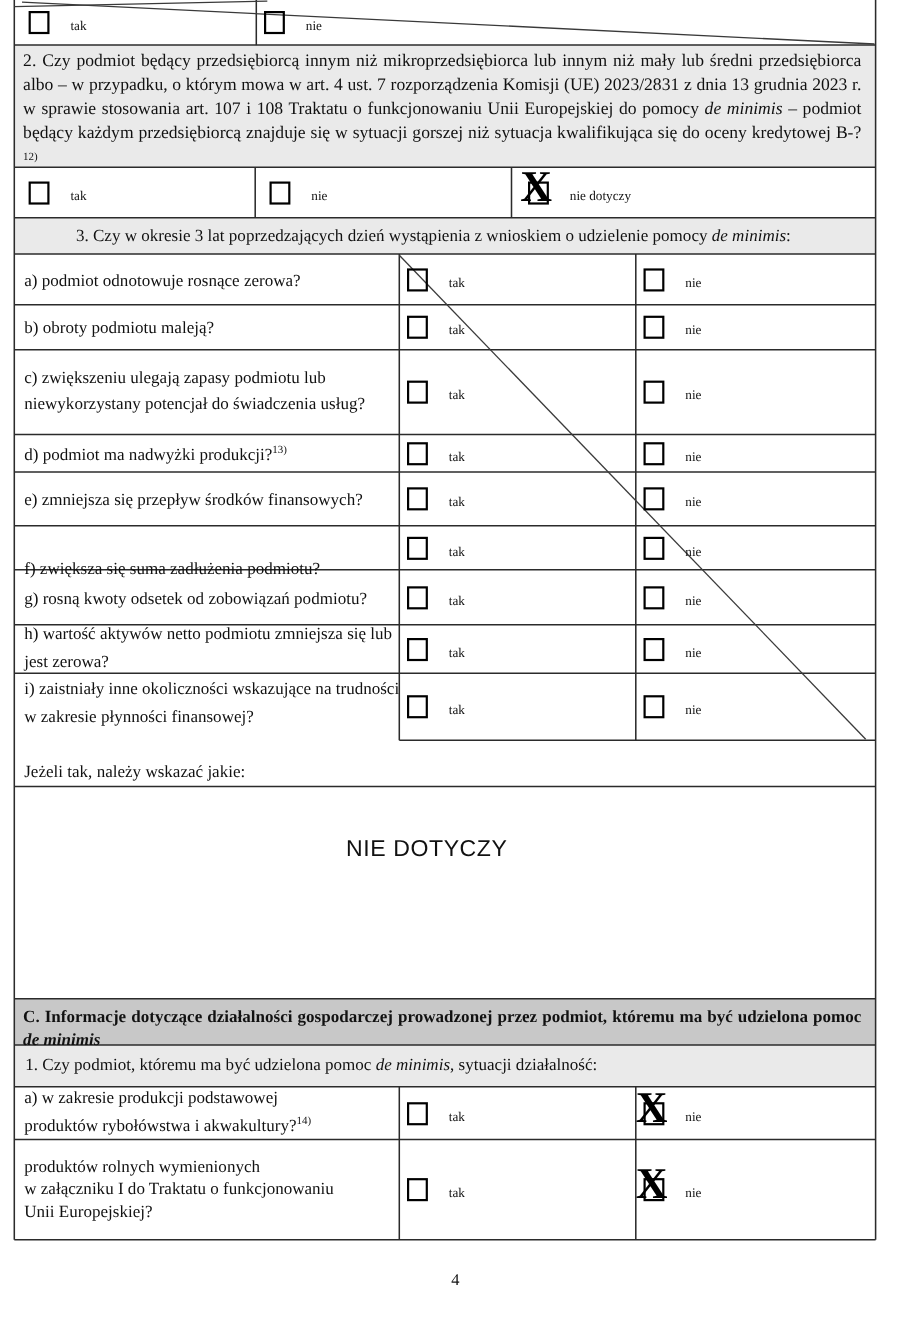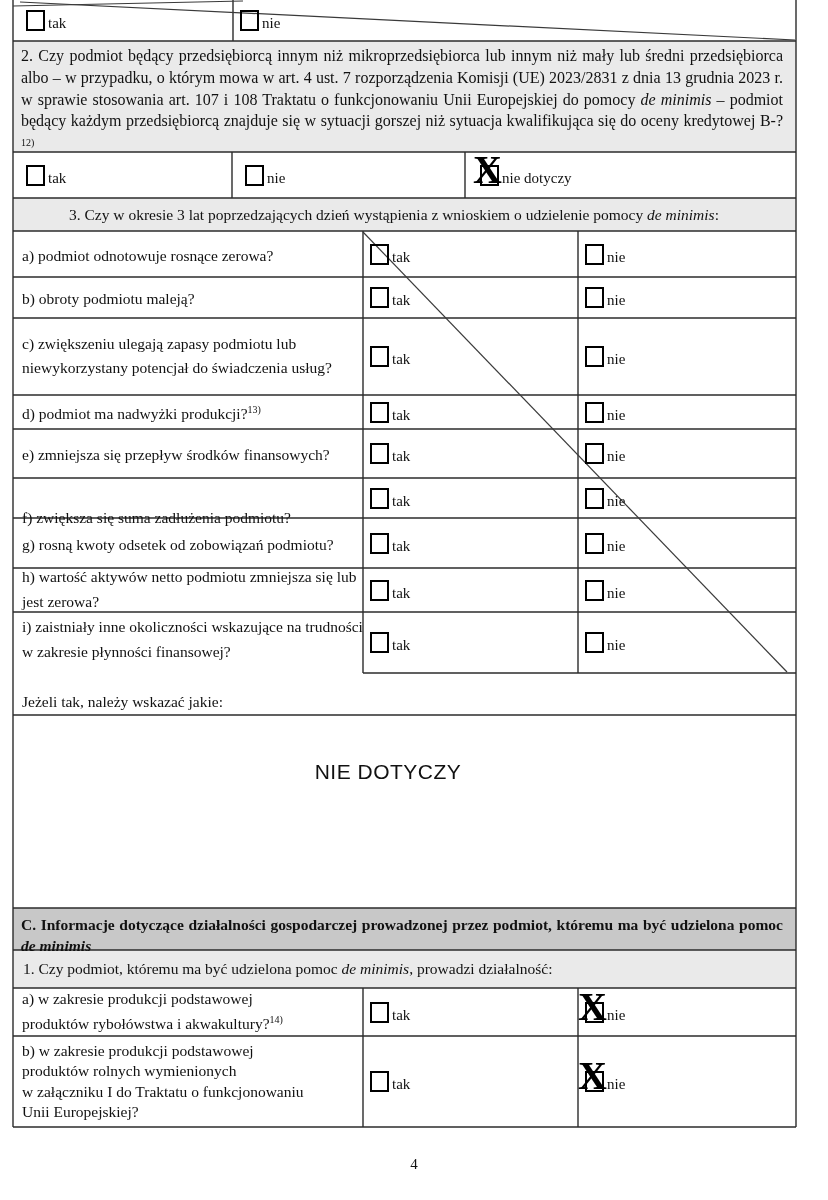--- a/index.html
+++ b/index.html
@@ -9,21 +9,21 @@
   .lines{position:absolute;left:0;top:0;z-index:1;pointer-events:none;}
   .cell{position:absolute;z-index:2;display:flex;align-items:center;}
   .q{left:13px;width:350px;padding-left:9px;box-sizing:border-box;}
   .qt{font-size:15.5px;line-height:20.5px;}
   .takcol{left:363px;width:215px;padding-left:7px;box-sizing:border-box;}
   .niecol{left:578px;width:218px;padding-left:7px;box-sizing:border-box;}
   .txtblock{position:absolute;z-index:2;font-size:16px;line-height:21.8px;text-align:justify;}
   .hdr{font-size:15.5px;}
   .cb{position:relative;display:inline-flex;align-items:flex-end;}
   .box{width:15px;height:17px;border:2px solid #000;background:transparent;flex:0 0 auto;}
-  .lbl{margin-left:3px;font-size:15px;line-height:16px;}
+  .lbl{margin-left:19px;font-size:12px;line-height:16px;}
   .xmark{display:none;position:absolute;left:-7px;top:-15px;font-weight:bold;
          font-size:40px;line-height:1;font-family:"Liberation Serif",serif;color:#000;z-index:3;}
   .cb.checked .xmark{display:block;}
   sup{font-size:10px;font-family:Liberation Serif, serif;}
   .nd-big{position:absolute;z-index:2;font-family:"Liberation Sans",sans-serif;
           font-size:21px;letter-spacing:0.5px;text-align:center;}
   .pgnum{position:absolute;z-index:2;width:100%;text-align:center;font-size:15px;}
   i{font-style:italic;}
   .bold{font-weight:bold;}
 </style>
@@ -266,21 +266,21 @@
 
   <div class="txtblock hdr" style="left:22px;top:691px;width:500px;text-align:left;">Jeżeli tak, należy wskazać jakie:</div>
 
   <div class="nd-big" style="left:118px;top:760px;width:540px;">NIE DOTYCZY</div>
 
   <div class="txtblock hdr bold" style="left:21px;top:914px;width:762px;line-height:21px;">
     <span>C. Informacje dotyczące działalności gospodarczej prowadzonej przez podmiot, któremu ma być udzielona pomoc </span><i>de minimis</i>
   </div>
 
   <div class="txtblock hdr" style="left:23px;top:958px;width:760px;text-align:left;">
-    <span>1. Czy podmiot, któremu ma być udzielona pomoc </span><i>de minimis</i><span>, prowadzi działalność:</span>
+    <span>1. Czy podmiot, któremu ma być udzielona pomoc </span><i>de minimis</i><span>, sytuacji działalność:</span>
   </div>
 
   <div class="cell q" style="top:988px;height:48px;">
     <div class="qt">
       <div>a)  w zakresie produkcji podstawowej</div>
       <div><span>produktów rybołówstwa i akwakultury?</span><sup>14)</sup></div>
     </div>
   </div>
   <div class="cell takcol" style="top:988px;height:48px;">
     <span class="cb">
@@ -291,21 +291,20 @@
   <div class="cell niecol" style="top:988px;height:48px;">
     <span class="cb checked">
         <span class="box"></span>
         <span class="xmark">X</span>
         <span class="lbl">nie</span>
       </span>
   </div>
 
   <div class="cell q" style="top:1036px;height:91px;">
     <div class="qt">
-      <div>b)  w zakresie produkcji podstawowej</div>
       <div>produktów rolnych wymienionych</div>
       <div>w załączniku I do Traktatu o funkcjonowaniu</div>
       <div>Unii Europejskiej?</div>
     </div>
   </div>
   <div class="cell takcol" style="top:1036px;height:91px;">
     <span class="cb">
         <span class="box"></span>
         <span class="lbl">tak</span>
       </span>

